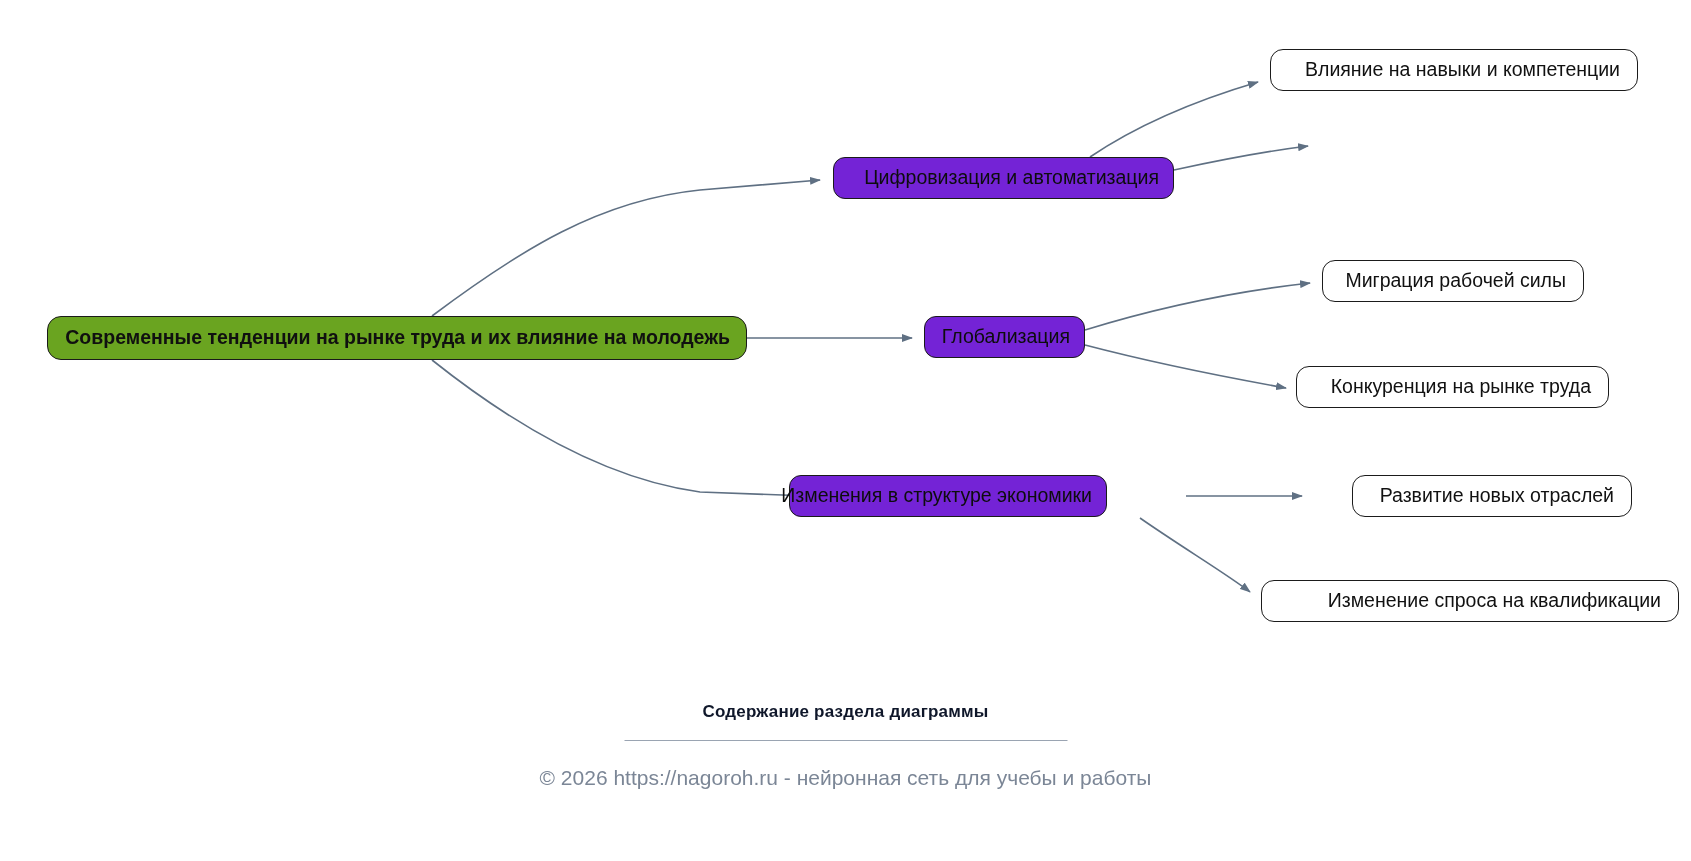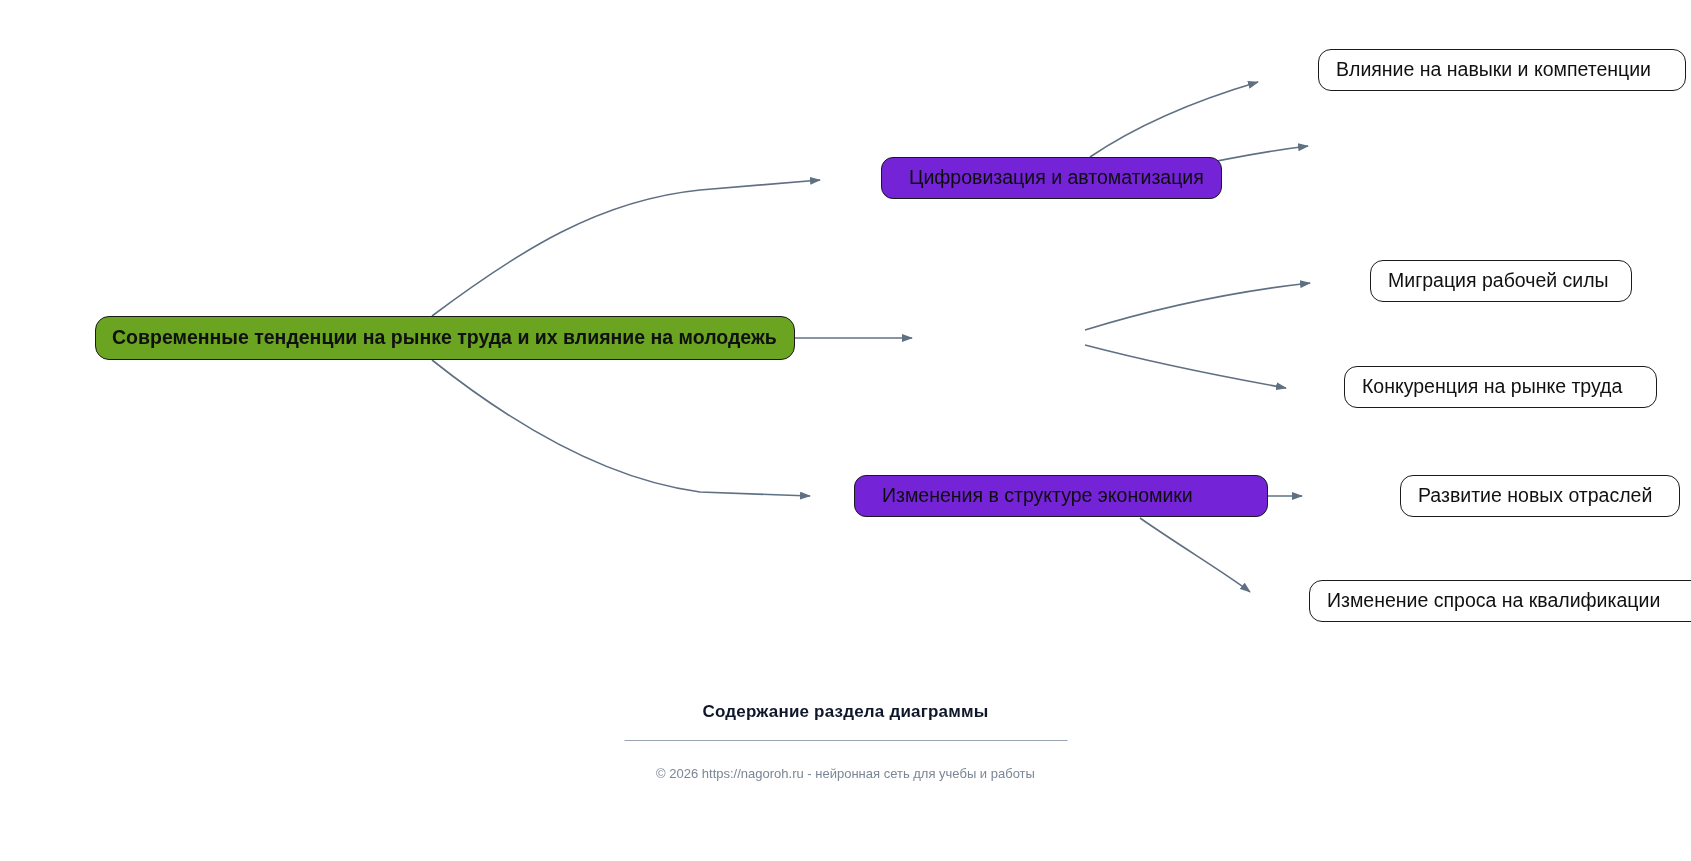--- a/index.html
+++ b/index.html
@@ -31,45 +31,44 @@
     width: 1691px;
     height: 861px;
     pointer-events: none;
   }
 
   .node {
     position: absolute;
     box-sizing: border-box;
     display: flex;
     align-items: center;
-    justify-content: flex-start;
+    justify-content: flex-end;
     white-space: nowrap;
     line-height: 1;
-    margin-left: 48px;
   }
 
   .node-root {
     background: #6aa420;
     border: 1.3px solid #1a1a1a;
     border-radius: 14px;
     color: #101010;
     font-size: 19.5px;
     font-weight: 700;
     padding: 0 16px;
     height: 44px;
   }
 
   .node-branch {
     background: #7423d6;
     border: 1.3px solid #1a1a1a;
     border-radius: 12px;
     color: #0d0d0d;
     font-size: 19.5px;
     font-weight: 400;
-    padding: 0 27px;
+    padding: 0 14px;
     height: 42px;
   }
 
   .node-leaf {
     background: #ffffff;
     border: 1.6px solid #1b1b1b;
     border-radius: 13px;
     color: #111111;
     font-size: 19.5px;
     font-weight: 400;
@@ -97,21 +96,21 @@
     left: 50%;
     transform: translateX(-50%);
     top: 740px;
     width: 443px;
     height: 1px;
     background: #9aa4b2;
   }
 
   #footer-credit {
     top: 766px;
-    font-size: 13px;
+    font-size: 21px;
     font-weight: 400;
     color: #7b8696;
   }
 </style>
 </head>
 <body>
 
 <div id="diagram-canvas">
 
   <svg class="edge-layer" viewBox="0 0 1691 861" width="1691" height="861" xmlns="http://www.w3.org/2000/svg">
@@ -138,22 +137,25 @@
   </svg>
 
   <div class="node node-root" style="left:47px; top:316px; width:700px;">
     <span>Современные тенденции на рынке труда и их влияние на молодежь</span>
   </div>
 
   <div class="node node-branch" style="left:833px; top:157px; width:341px;">
     <span>Цифровизация и автоматизация</span>
   </div>
 
+  <div class="node node-branch" style="left:924px; top:316px; width:161px;">
+    <span>Глобализация</span>
+  </div>
 
-  <div class="node node-branch" style="left:806px; top:475px; width:414px;">
+  <div class="node node-branch" style="left:789px; top:475px; width:318px;">
     <span>Изменения в структуре экономики</span>
   </div>
 
   <div class="node node-leaf" style="left:1270px; top:49px; width:368px;">
     <span>Влияние на навыки и компетенции</span>
   </div>
 
 
   <div class="node node-leaf" style="left:1296px; top:366px; width:313px;">
     <span>Конкуренция на рынке труда</span>

